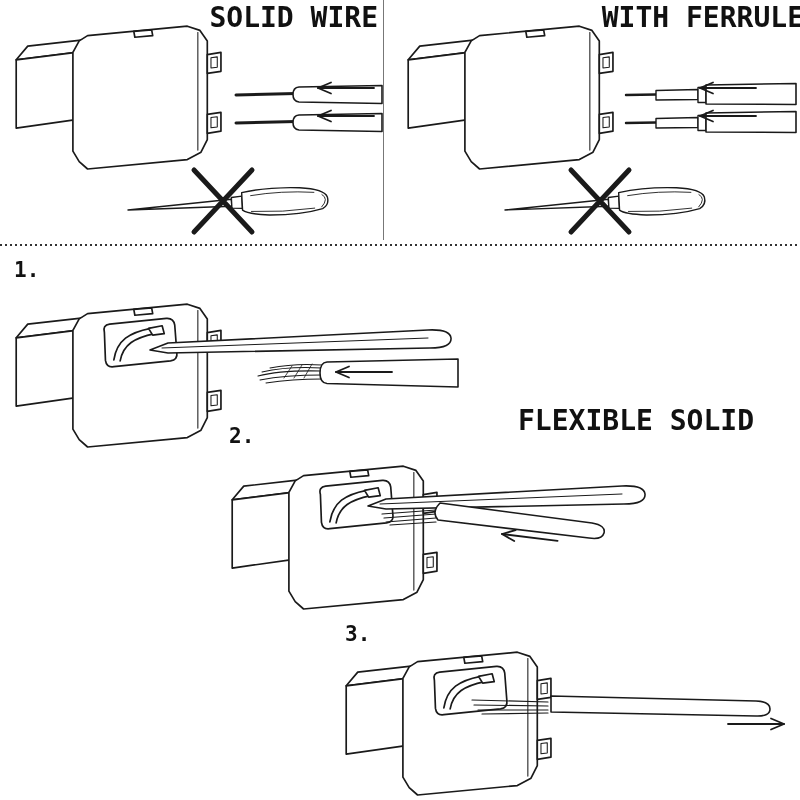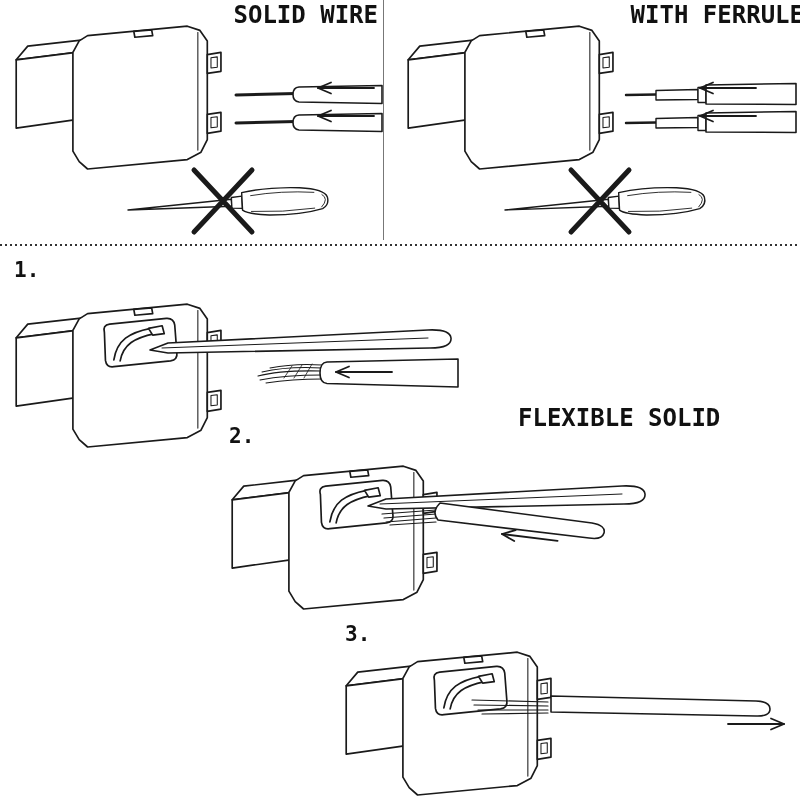--- a/index.html
+++ b/index.html
@@ -1,20 +1,20 @@
 <!DOCTYPE html>
 <html><head>
 <meta charset="utf-8">
 <style>
   html,body{margin:0;padding:0;background:#fff;}
   #canvas{position:relative;width:800px;height:800px;background:#fff;overflow:hidden;
           font-family:"DejaVu Sans Mono",monospace;}
   svg{position:absolute;left:0;top:0;}
   .lbl{position:absolute;font-weight:700;color:#111;white-space:nowrap;}
-  .title{font-size:24px;}
+  .title{font-size:28px;}
   .stepnum{font-size:21px;}
 </style>
 </head>
 <body>
 
 <div id="canvas">
 
   <svg width="800" height="800" viewBox="0 0 800 800">
     <defs>
 

